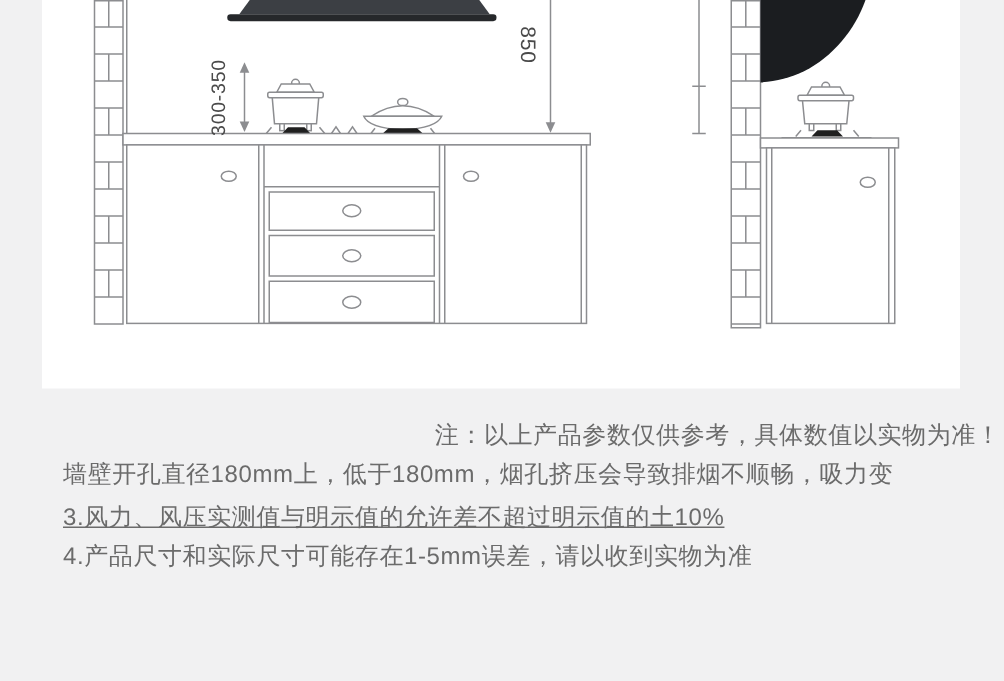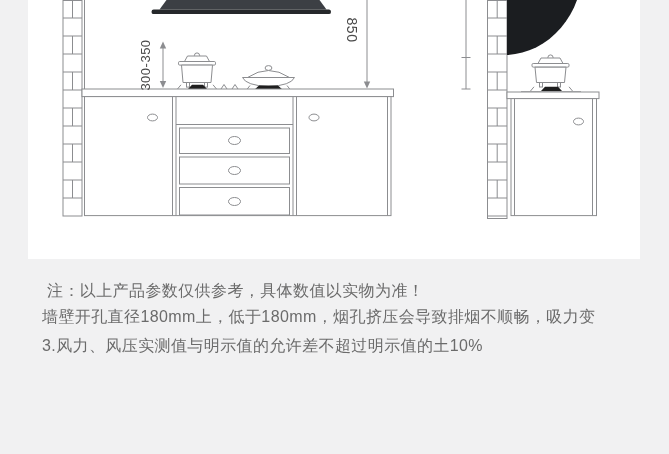--- a/index.html
+++ b/index.html
@@ -17,22 +17,22 @@
     text-align:center; letter-spacing:0.5px; line-height:14px;
   }
   #dim-clearance { left:118px; top:58px; width:56px; font-size:13px; transform:rotate(-90deg); }
   #dim-height    { left:334px; top:23px; width:36px; font-size:14px; transform:rotate(90deg); }
   .notes {
     position:absolute; left:42px; top:278px; width:625px;
     color:var(--note-text,#6b6b6b); font-size:16px; line-height:26px;
     letter-spacing:0.4px; white-space:nowrap;
   }
   .note-line { height:26px; }
-  .note-first { padding-left:5px; }
-  .note-gap { margin-top:3px; }
+  .note-first { padding-left:5px;text-align:right; }
+  .note-gap { margin-top:3px;text-decoration:underline; }
 </style>
 </head>
 <body>
 
 <div class="stage">
 
   <div class="panel"></div>
 
   <svg class="drawing" width="669" height="262" viewBox="0 0 669 262">
 
@@ -138,15 +138,16 @@
     </g>
   </svg>
 
   <div class="dim-label" id="dim-clearance">300-350</div>
   <div class="dim-label" id="dim-height">850</div>
 
   <div class="notes">
     <div class="note-line note-first">注：以上产品参数仅供参考，具体数值以实物为准！</div>
     <div class="note-line">墙壁开孔直径180mm上，低于180mm，烟孔挤压会导致排烟不顺畅，吸力变</div>
     <div class="note-line note-gap">3.风力、风压实测值与明示值的允许差不超过明示值的土10%</div>
+    <div class="note-line">4.产品尺寸和实际尺寸可能存在1-5mm误差，请以收到实物为准</div>
   </div>
 
 </div>
 
 </body></html>

